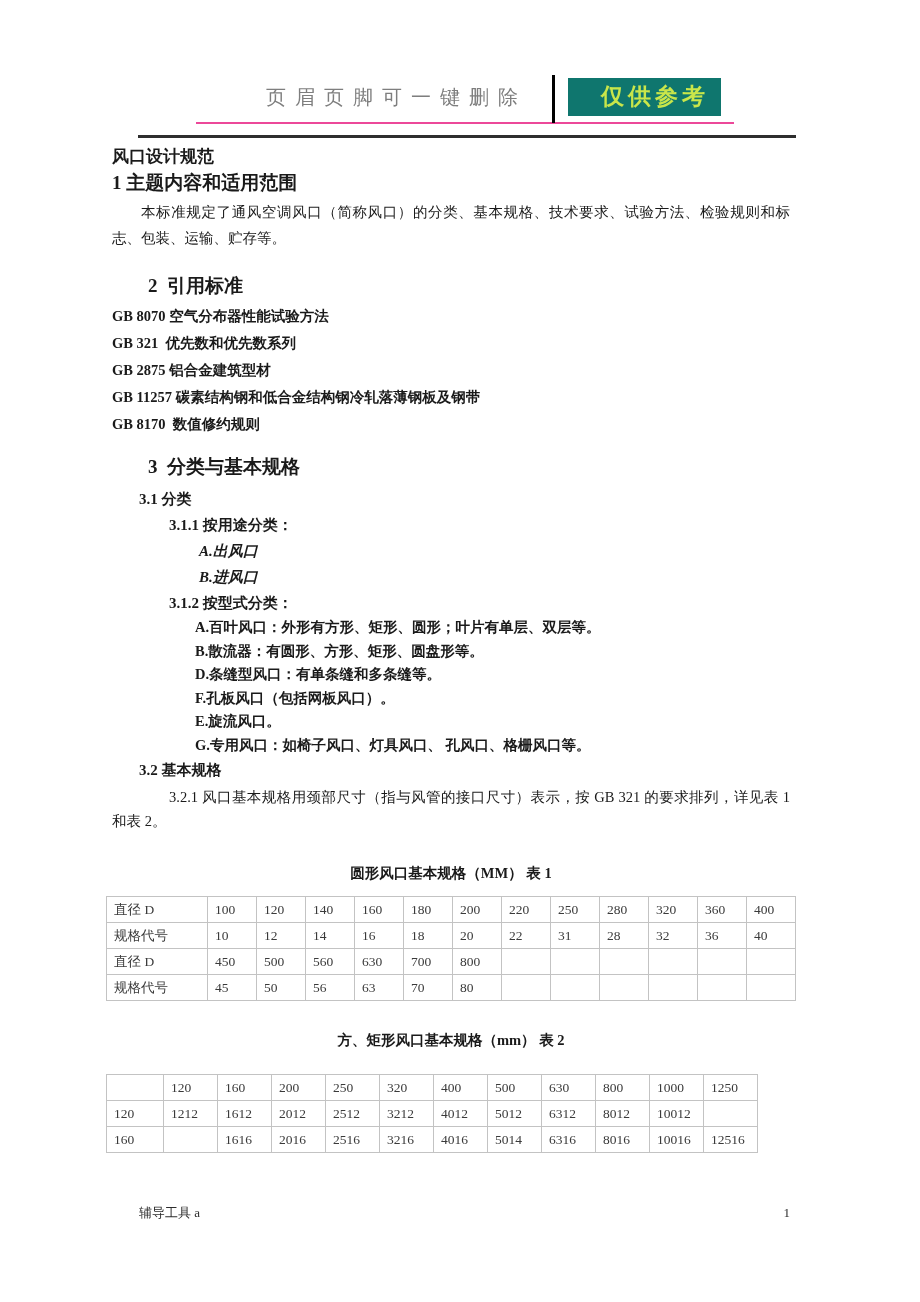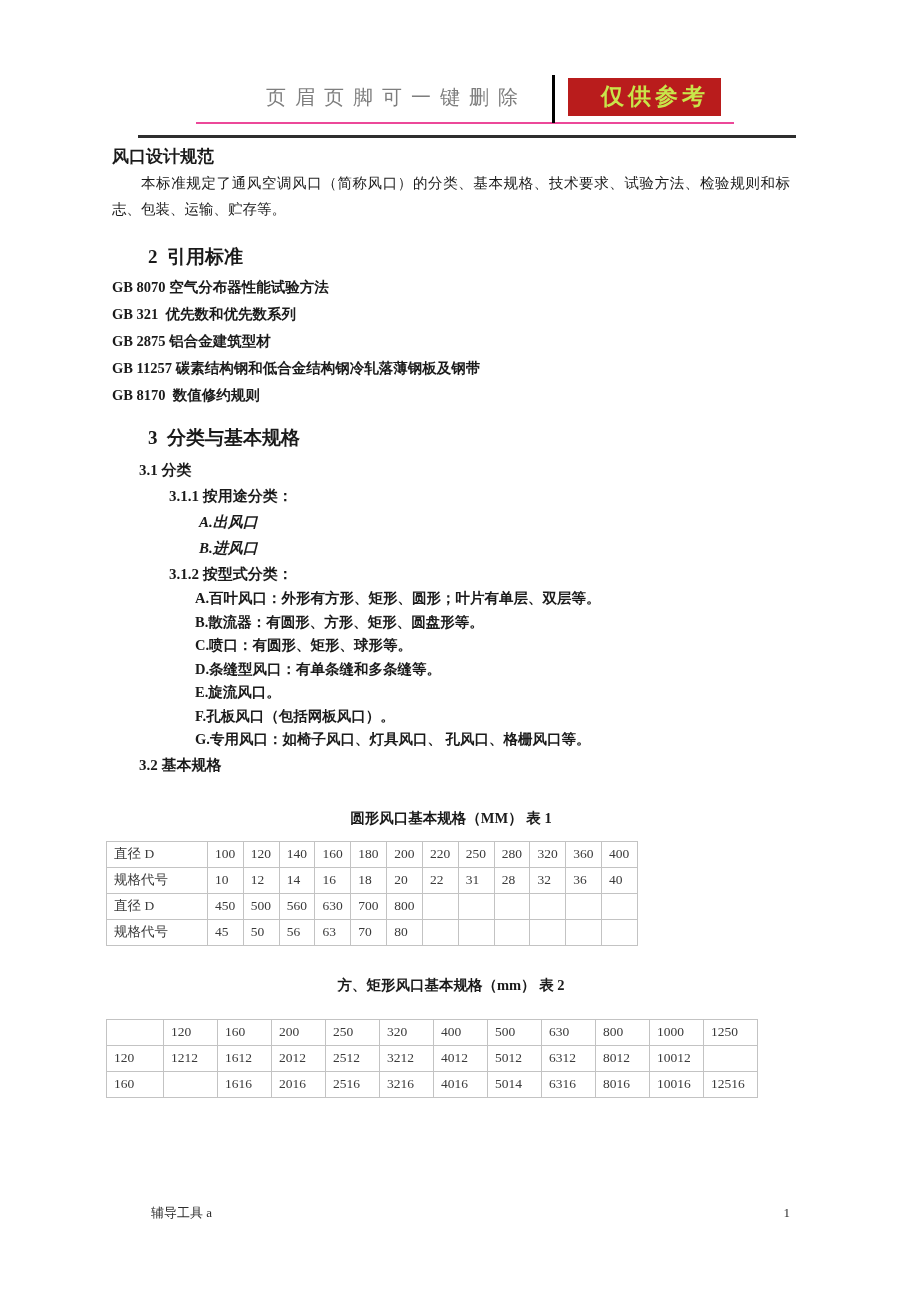--- a/index.html
+++ b/index.html
@@ -78,56 +78,57 @@
   }
   .cap1{margin-top:30px;}
   .cap2{margin-top:29px;}
   table.spec{
     border-collapse:collapse;
     table-layout:fixed;
     margin-left:-6px;
     font-size:13.5px;
     color:#3a3a3a;
   }
-  table.spec.t1{width:532px;margin-top:13px;}
+  table.spec.t1{width:690px;margin-top:13px;}
   table.spec.t2{width:652px;margin-top:24px;}
   table.spec td{
     border:1px solid #c3c3c3;
     height:23px;
     padding:1px 7px;
     overflow:hidden;
     text-align:left;
     vertical-align:middle;
   }
 
   
   .footer{
-    position:absolute;left:151px;right:130px;top:1204px;
+    position:absolute;left:139px;right:130px;top:1204px;
     display:flex;justify-content:space-between;align-items:baseline;
     font-size:13px;color:#2c2c2c;
   }
 </style>
 </head>
 <body>
 
 <div class="page">
 
   <div class="header-rule">
     <span class="header-note" data-bind="header.note">页眉页脚可一键删除</span>
     <span class="header-right">
       <span class="header-vbar"></span>
-      <span class="ref-badge" id="ref-badge" data-bind="header.badge" style="background: #b91c1c; color: rgb(201, 230, 74); padding-left: 33px;">仅供参考</span>
+      <span class="ref-badge" id="ref-badge" data-bind="header.badge" style="background: #0f766e; color: rgb(201, 230, 74); padding-left: 33px;">仅供参考</span>
     </span>
   </div>
   <div class="page-topline"></div>
 
   <div class="content">
 
     <div class="doc-title" data-bind="document.title">风口设计规范</div>
 
+    <div class="h-sec h1-sec" data-bind="document.s1_heading">1 主题内容和适用范围</div>
     <p class="body-p" data-bind="document.s1_para1">本标准规定了通风空调风口（简称风口）的分类、基本规格、技术要求、试验方法、检验规则和标志、包装、运输、贮存等。</p>
 
     <div class="h-sec indent1 h2-sec" data-bind="document.s2_heading">2  引用标准</div>
     <div class="gb-list">
         <div class="gb-item" style="white-space: pre-wrap;">GB 8070 空气分布器性能试验方法</div>
         <div class="gb-item" style="white-space: pre-wrap;">GB 321  优先数和优先数系列</div>
         <div class="gb-item" style="white-space: pre-wrap;">GB 2875 铝合金建筑型材</div>
         <div class="gb-item" style="white-space: pre-wrap;">GB 11257 碳素结构钢和低合金结构钢冷轧落薄钢板及钢带</div>
         <div class="gb-item" style="white-space: pre-wrap;">GB 8170  数值修约规则</div>
       </div>
@@ -136,28 +137,28 @@
     <div class="sub-h lvl1" data-bind="document.s3_1">3.1 分类</div>
     <div class="sub-h lvl2" data-bind="document.s3_1_1">3.1.1 按用途分类：</div>
     <div class="usage-list">
         <div class="sub-h" style="white-space: pre-wrap;">A.出风口</div>
         <div class="sub-h" style="white-space: pre-wrap;">B.进风口</div>
       </div>
     <div class="sub-h lvl2" data-bind="document.s3_1_2">3.1.2 按型式分类：</div>
     <div class="type-list">
         <div class="type-item" style="white-space: pre-wrap;">A.百叶风口：外形有方形、矩形、圆形；叶片有单层、双层等。</div>
         <div class="type-item" style="white-space: pre-wrap;">B.散流器：有圆形、方形、矩形、圆盘形等。</div>
-        <div class="type-item" style="white-space: pre-wrap;">C.喷口：有圆形、矩形、球形等。</div>
         <div class="type-item" style="white-space: pre-wrap;">D.条缝型风口：有单条缝和多条缝等。</div>
+        <div class="type-item" style="white-space: pre-wrap;">F.孔板风口（包括网板风口）。</div>
         <div class="type-item" style="white-space: pre-wrap;">E.旋流风口。</div>
-        <div class="type-item" style="white-space: pre-wrap;">F.孔板风口（包括网板风口）。</div>
         <div class="type-item" style="white-space: pre-wrap;">G.专用风口：如椅子风口、灯具风口、 孔风口、格栅风口等。</div>
       </div>
 
     <div class="sub-h lvl1" data-bind="document.s3_2">3.2 基本规格</div>
+    <p class="p-321" data-bind="document.s3_2_1">3.2.1 风口基本规格用颈部尺寸（指与风管的接口尺寸）表示，按 GB 321 的要求排列，详见表 1 和表 2。</p>
 
     <div class="tbl-caption cap1" data-bind="tables.0.caption">圆形风口基本规格（MM） 表 1</div>
     <table class="spec t1">
       <colgroup>
           <col style="width:101px">
         </colgroup>
       <tbody>
           <tr>
             <td>直径 D</td>
             <td>100</td>

